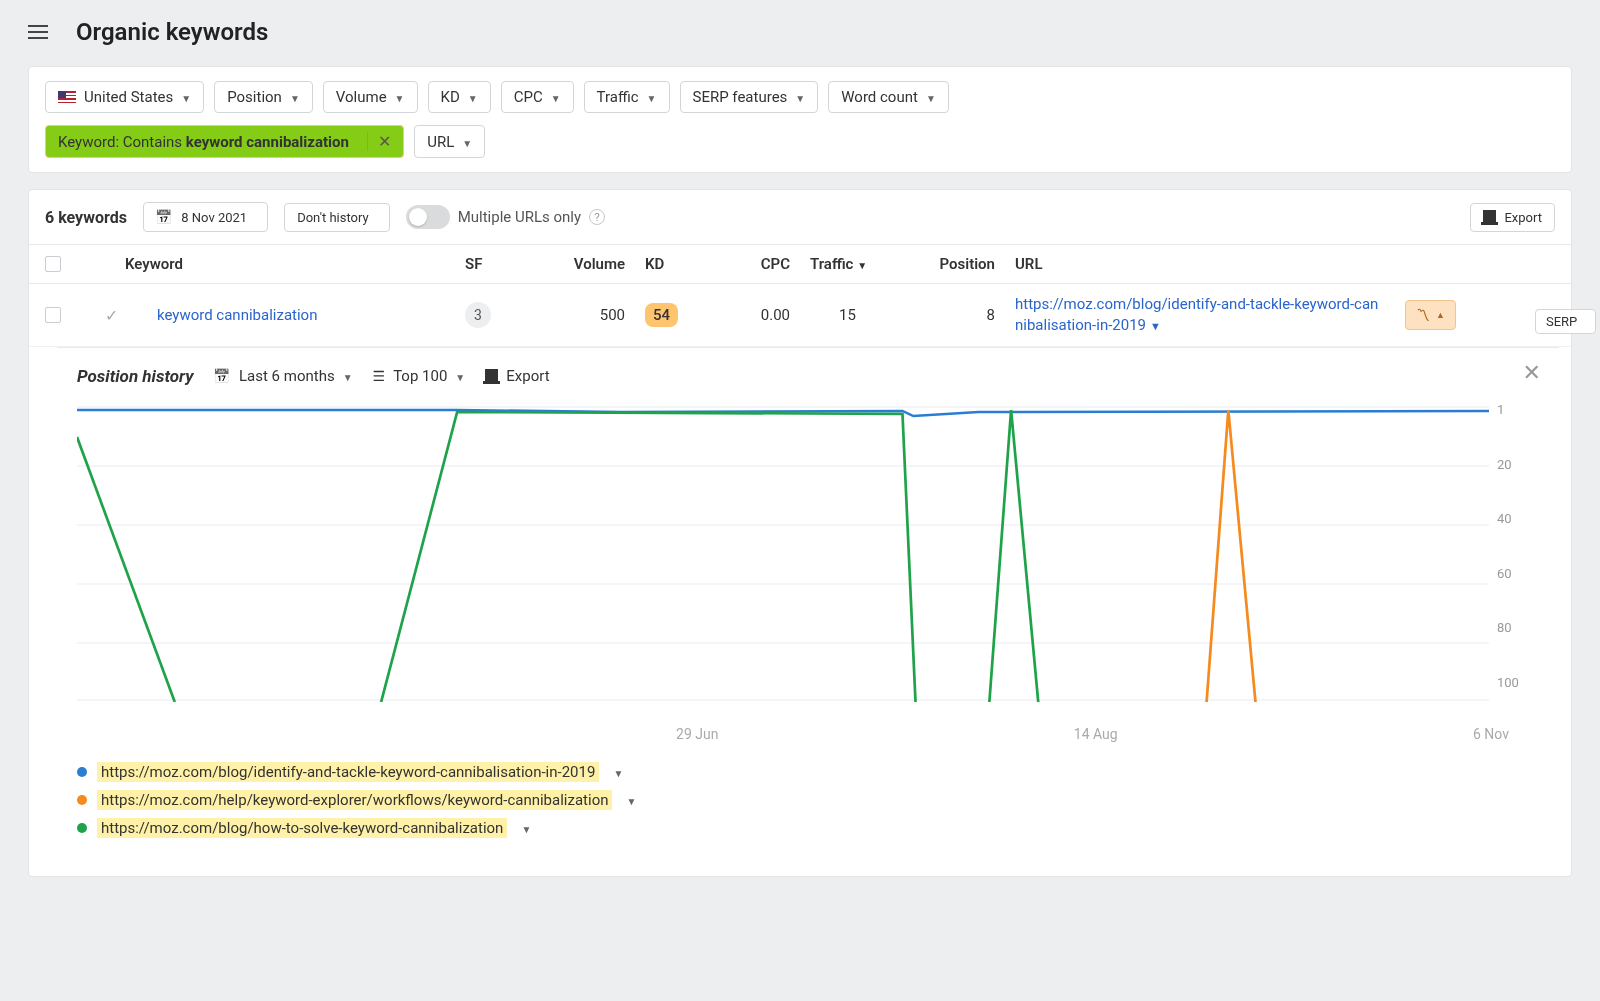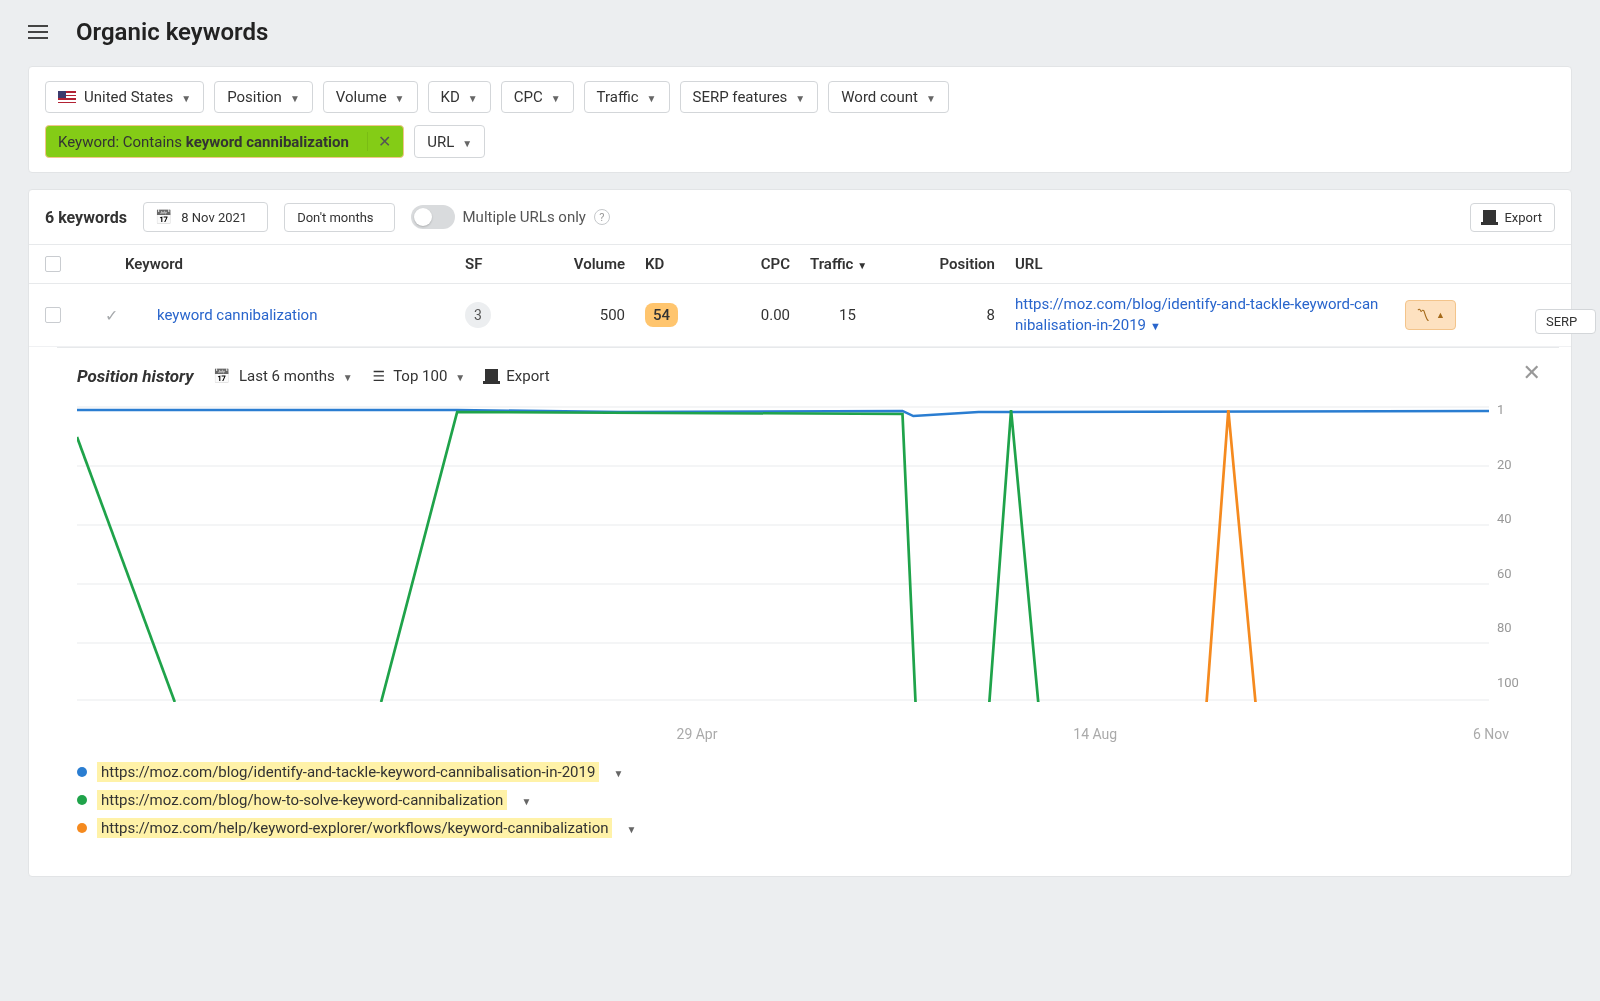--- a/index.html
+++ b/index.html
@@ -223,21 +223,21 @@
 
 <div class="panel">
   <div class="toolbar-row">
     <div class="kw-count">6 keywords</div>
     <div class="btn">
       <span class="cal-icon"></span>
       <span>8 Nov 2021</span>
       <span class="caret"></span>
     </div>
     <div class="btn">
-      <span>Don't months</span>
+      <span>Don't history</span>
       <span class="caret"></span>
     </div>
     <div class="multi-urls-label">
       <div class="toggle"></div>
       <span>Multiple URLs only</span>
       <span class="help-circle">?</span>
     </div>
     <div class="btn export-btn">
       <span class="dl-icon"></span>
       <span>Export</span>
@@ -338,36 +338,36 @@
         <span>1</span>
         <span>20</span>
         <span>40</span>
         <span>60</span>
         <span>80</span>
         <span>100</span>
       </div>
     </div>
     <div class="x-axis">
       <span style="visibility:hidden;">.</span>
-      <span style="margin-left:180px;">29 Apr</span>
+      <span style="margin-left:180px;">29 Jun</span>
       <span>14 Aug</span>
       <span style="margin-right:-20px;">6 Nov</span>
     </div>
 
     <div class="legend">
       <div class="legend-item">
         <span class="legend-dot blue"></span>
         <span class="legend-url">https://moz.com/blog/identify-and-tackle-keyword-cannibalisation-in-2019</span>
         <span class="legend-caret"></span>
       </div>
       <div class="legend-item">
+        <span class="legend-dot orange"></span>
+        <span class="legend-url">https://moz.com/help/keyword-explorer/workflows/keyword-cannibalization</span>
+        <span class="legend-caret"></span>
+      </div>
+      <div class="legend-item">
         <span class="legend-dot green"></span>
         <span class="legend-url">https://moz.com/blog/how-to-solve-keyword-cannibalization</span>
         <span class="legend-caret"></span>
       </div>
-      <div class="legend-item">
-        <span class="legend-dot orange"></span>
-        <span class="legend-url">https://moz.com/help/keyword-explorer/workflows/keyword-cannibalization</span>
-        <span class="legend-caret"></span>
-      </div>
     </div>
   </div>
 </div>
 
 </body></html>

